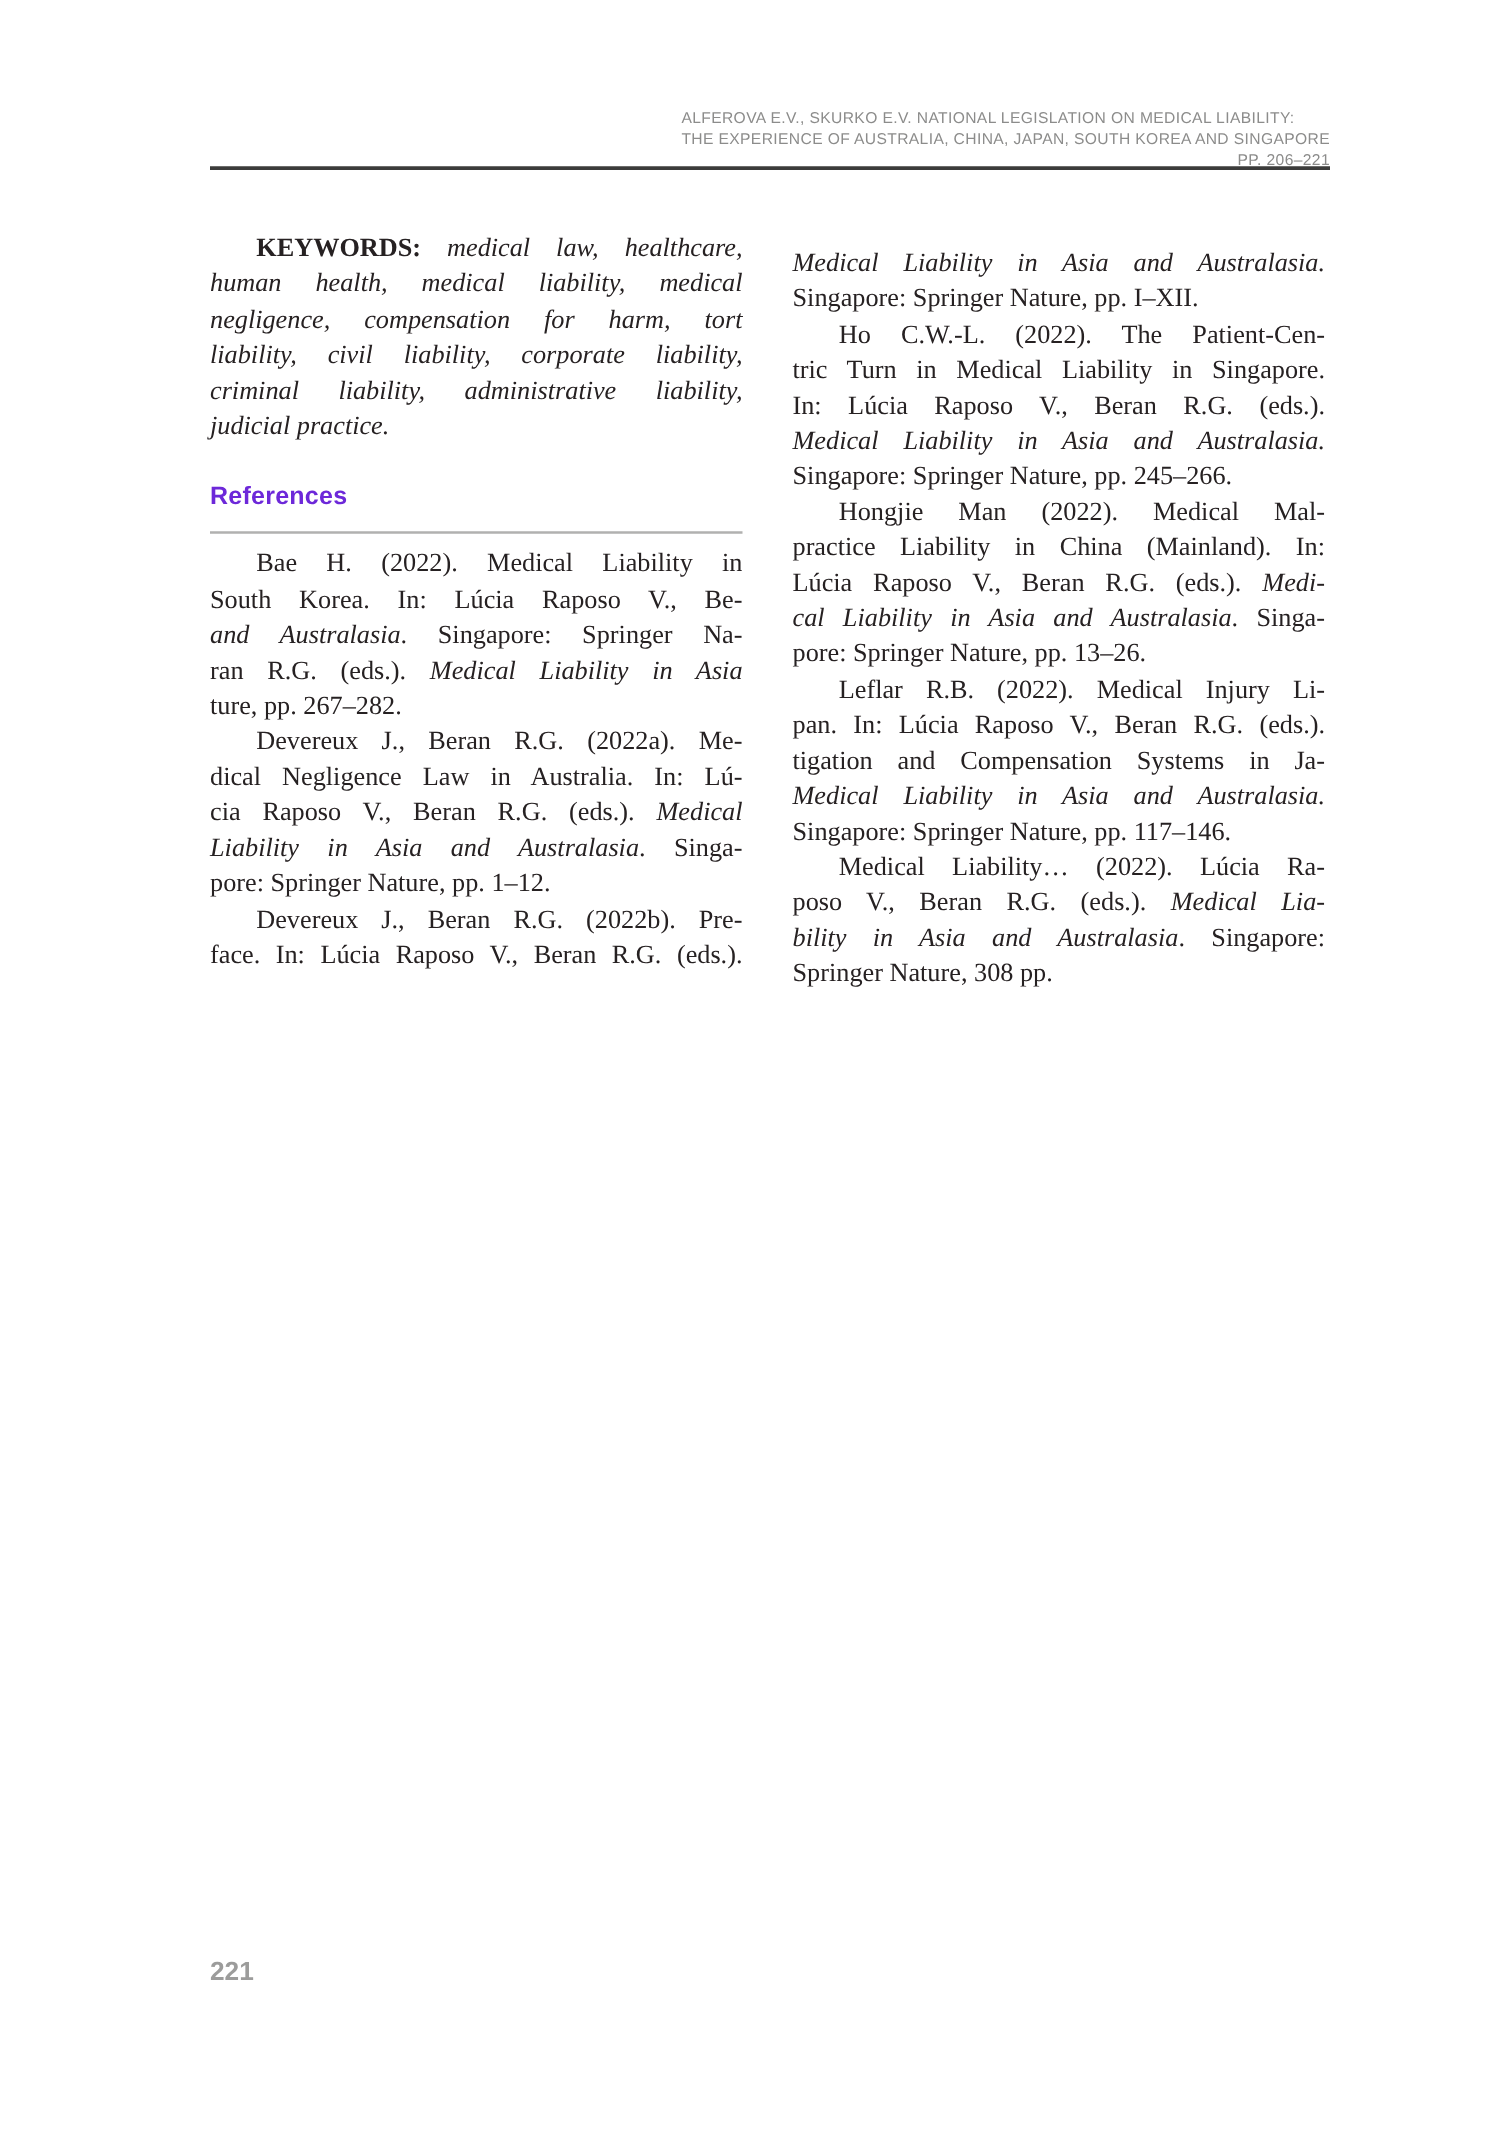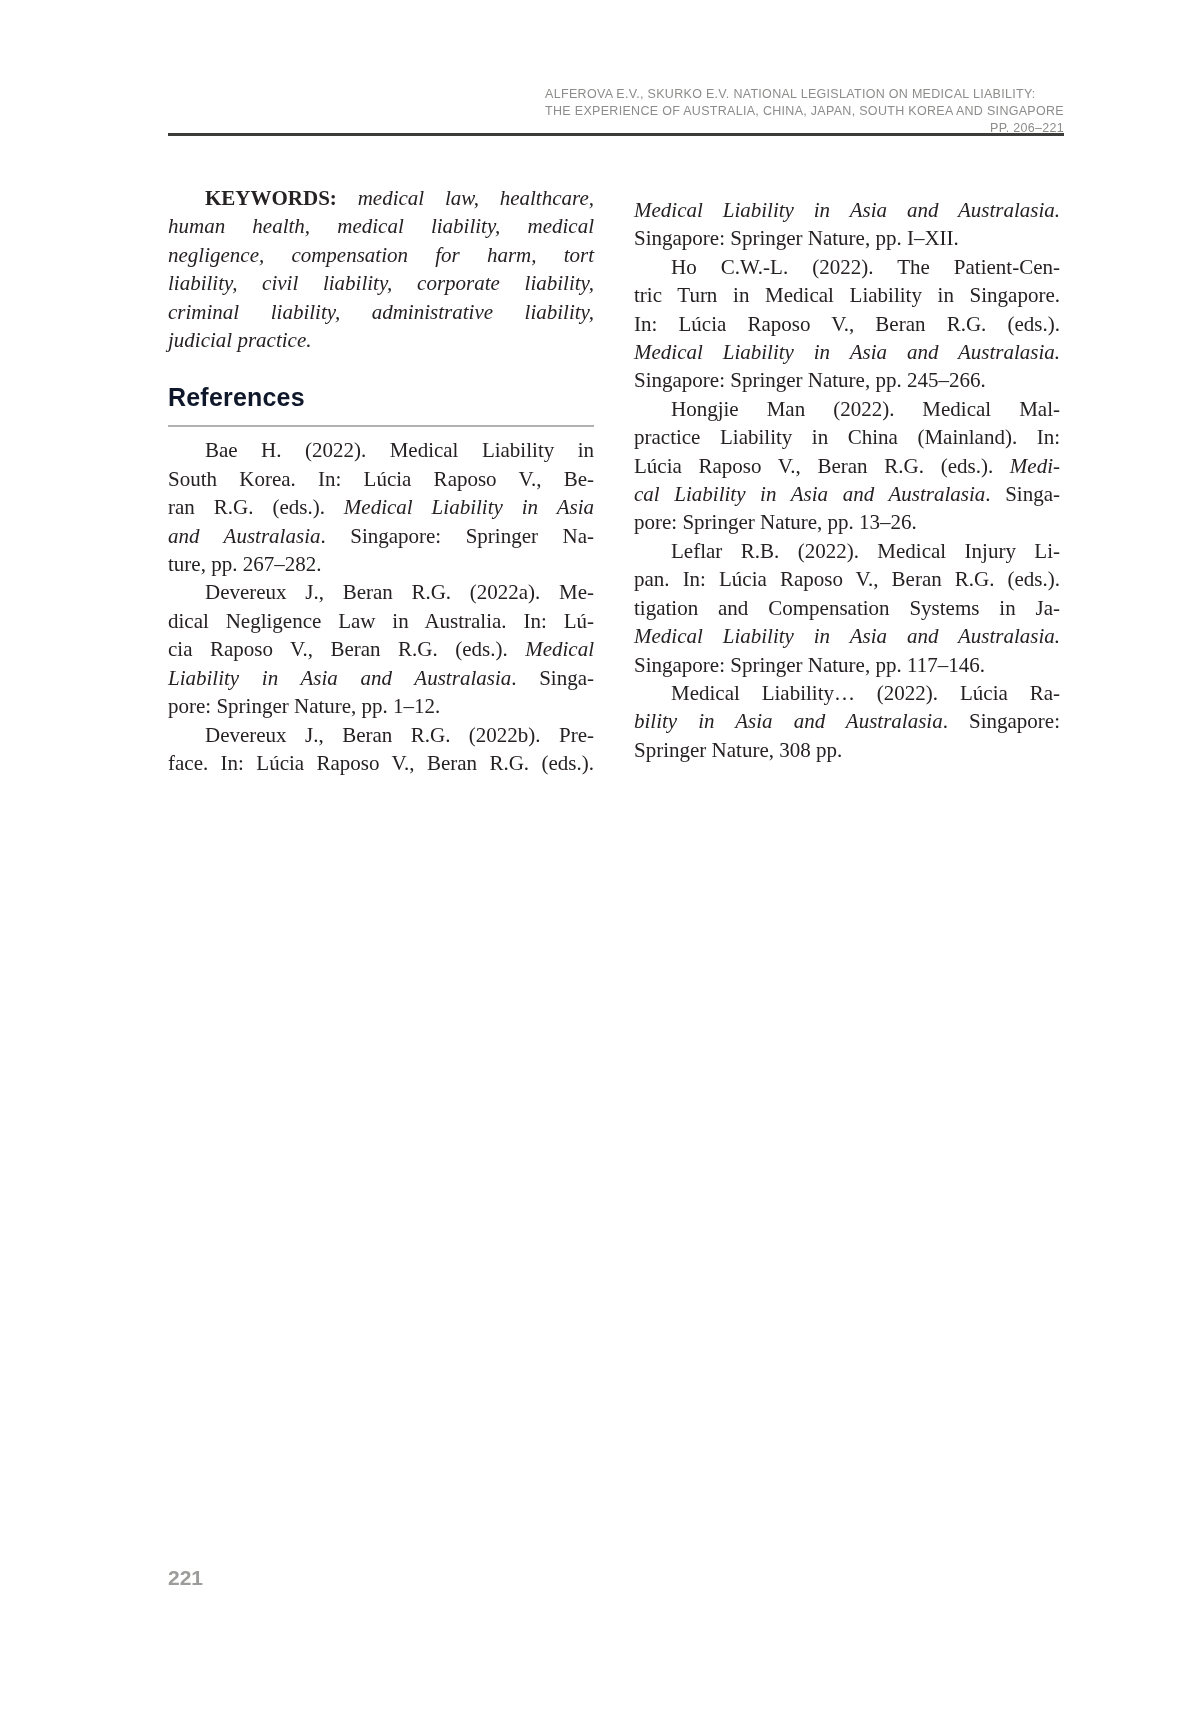--- a/index.html
+++ b/index.html
@@ -20,21 +20,21 @@
   
   .columns{position:absolute;left:168px;top:184px;width:896px;display:flex;gap:40px;}
   .col{width:426px;font-size:21px;line-height:28.4px;}
   .line{text-align:left;}
   .line.j{text-align:justify;text-align-last:justify;text-justify:inter-word;}
   .line.ind{text-indent:37px;}
   .b{font-weight:bold;}
   .i{font-style:italic;}
   .ref-heading{
     margin:28px 0 0 0;font-family:"Liberation Sans","DejaVu Sans",sans-serif;
-    font-size:25px;line-height:30px;font-weight:bold;color:#0f172a;letter-spacing:.2px;
+    font-size:20px;line-height:30px;font-weight:bold;color:#6d28d9;letter-spacing:.2px;
   }
   .heading-rule{margin-top:13px;width:100%;height:2px;background:#b1b1b0;}
   .refs{margin-top:9px;}
   .ref-entry{margin:0;}
   
   .page-number{
     position:absolute;left:168px;top:1566px;width:896px;text-align:left;
     font-family:"Liberation Sans","DejaVu Sans",sans-serif;
     font-size:21px;font-weight:bold;color:#9c9c9b;
   }
@@ -63,22 +63,22 @@
           <div class="line j"><span class="i">liability, civil liability, corporate liability,</span></div>
           <div class="line j"><span class="i">criminal liability, administrative liability,</span></div>
           <div class="line"><span class="i">judicial practice.</span></div>
         </div>
       <h2 class="ref-heading">References</h2>
       <div class="heading-rule"></div>
       <div class="refs" id="refs-left">
           <div class="ref-entry">
             <div class="line j ind"><span>Bae H. (2022). Medical Liability in</span></div>
             <div class="line j"><span>South Korea. In: Lúcia Raposo V., Be-</span></div>
+            <div class="line j"><span class="i">and Australasia</span><span>. Singapore: Springer Na-</span></div>
             <div class="line j"><span>ran R.G. (eds.). </span><span class="i">Medical Liability in Asia</span></div>
-            <div class="line j"><span class="i">and Australasia</span><span>. Singapore: Springer Na-</span></div>
             <div class="line"><span>ture, pp. 267–282.</span></div>
           </div>
           <div class="ref-entry">
             <div class="line j ind"><span>Devereux J., Beran R.G. (2022a). Me-</span></div>
             <div class="line j"><span>dical Negligence Law in Australia. In: Lú-</span></div>
             <div class="line j"><span>cia Raposo V., Beran R.G. (eds.). </span><span class="i">Medical</span></div>
             <div class="line j"><span class="i">Liability in Asia and Australasia</span><span>. Singa-</span></div>
             <div class="line"><span>pore: Springer Nature, pp. 1–12.</span></div>
           </div>
           <div class="ref-entry">
@@ -109,20 +109,21 @@
           </div>
           <div class="ref-entry">
             <div class="line j ind"><span>Leflar R.B. (2022). Medical Injury Li-</span></div>
             <div class="line j"><span>pan. In: Lúcia Raposo V., Beran R.G. (eds.).</span></div>
             <div class="line j"><span>tigation and Compensation Systems in Ja-</span></div>
             <div class="line j"><span class="i">Medical Liability in Asia and Australasia.</span></div>
             <div class="line"><span>Singapore: Springer Nature, pp. 117–146.</span></div>
           </div>
           <div class="ref-entry">
             <div class="line j ind"><span>Medical Liability… (2022). Lúcia Ra-</span></div>
+            <div class="line j"><span>poso V., Beran R.G. (eds.). </span><span class="i">Medical Lia-</span></div>
             <div class="line j"><span class="i">bility in Asia and Australasia</span><span>. Singapore:</span></div>
             <div class="line"><span>Springer Nature, 308 pp.</span></div>
           </div>
         </div>
     </div>
   </div>
 
   <div class="page-number">221</div>
 
 </div>

